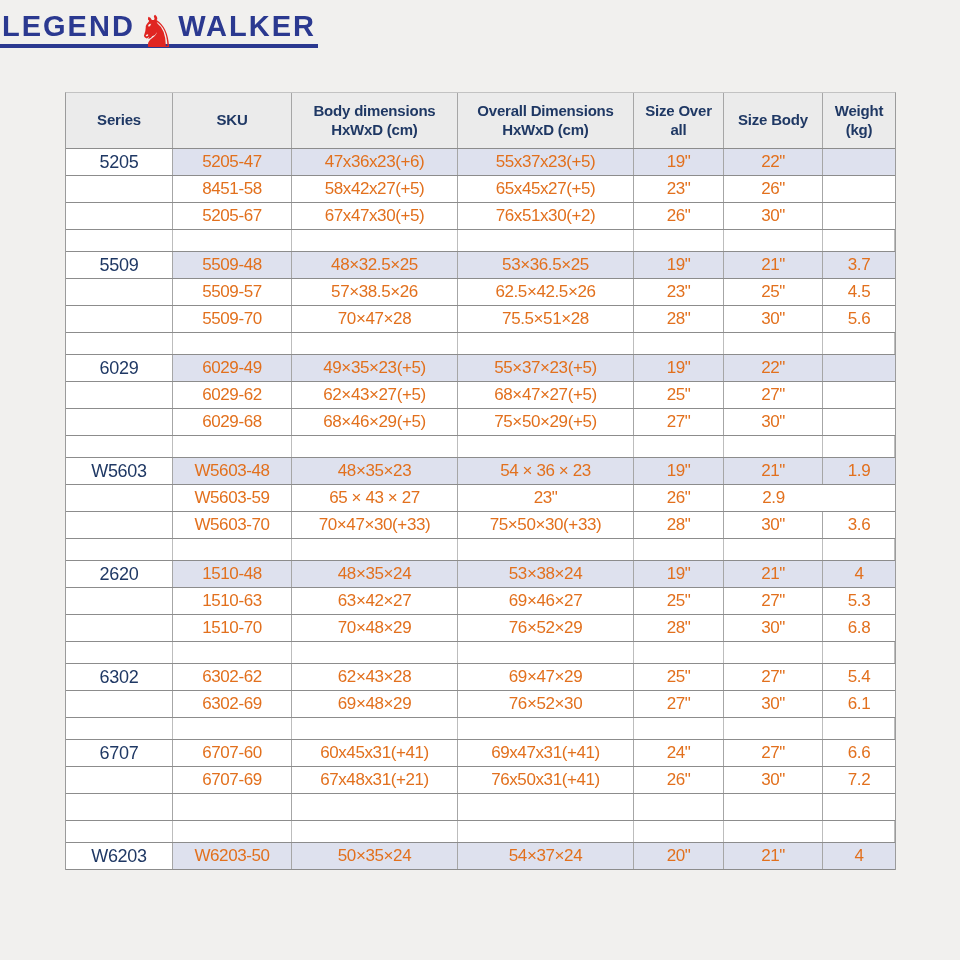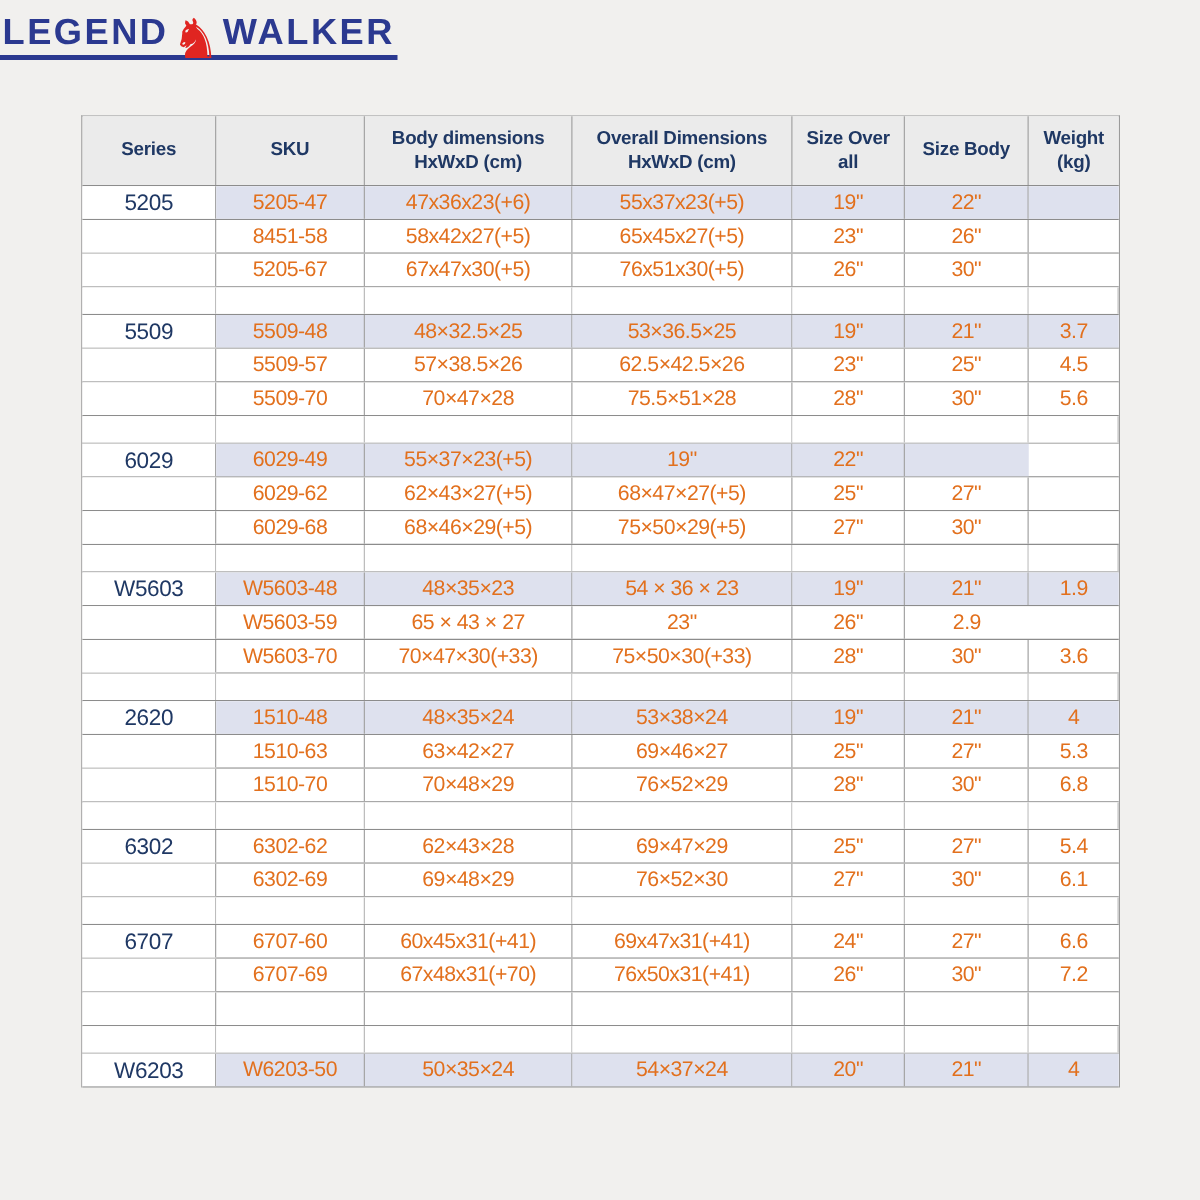--- a/index.html
+++ b/index.html
@@ -109,21 +109,21 @@
       <div class="cell data-cell">58x42x27(+5)</div>
       <div class="cell data-cell">65x45x27(+5)</div>
       <div class="cell data-cell">23"</div>
       <div class="cell data-cell">26"</div>
       <div class="cell data-cell"></div>
     </div>
     <div class="row ">
       <div class="cell series-cell"></div>
       <div class="cell data-cell">5205-67</div>
       <div class="cell data-cell">67x47x30(+5)</div>
-      <div class="cell data-cell">76x51x30(+5)</div>
+      <div class="cell data-cell">76x51x30(+2)</div>
       <div class="cell data-cell">26"</div>
       <div class="cell data-cell">30"</div>
       <div class="cell data-cell"></div>
     </div>
     <div class="row spacer">
       <div class="cell "></div>
       <div class="cell "></div>
       <div class="cell "></div>
       <div class="cell "></div>
       <div class="cell "></div>
@@ -162,20 +162,21 @@
       <div class="cell "></div>
       <div class="cell "></div>
       <div class="cell "></div>
       <div class="cell "></div>
       <div class="cell "></div>
       <div class="cell "></div>
     </div>
     <div class="row hl">
       <div class="cell series-cell">6029</div>
       <div class="cell data-cell">6029-49</div>
+      <div class="cell data-cell">49×35×23(+5)</div>
       <div class="cell data-cell">55×37×23(+5)</div>
       <div class="cell data-cell">19"</div>
       <div class="cell data-cell">22"</div>
       <div class="cell data-cell"></div>
     </div>
     <div class="row ">
       <div class="cell series-cell"></div>
       <div class="cell data-cell">6029-62</div>
       <div class="cell data-cell">62×43×27(+5)</div>
       <div class="cell data-cell">68×47×27(+5)</div>
@@ -304,21 +305,21 @@
       <div class="cell data-cell">6707-60</div>
       <div class="cell data-cell">60x45x31(+41)</div>
       <div class="cell data-cell">69x47x31(+41)</div>
       <div class="cell data-cell">24"</div>
       <div class="cell data-cell">27"</div>
       <div class="cell data-cell">6.6</div>
     </div>
     <div class="row ">
       <div class="cell series-cell"></div>
       <div class="cell data-cell">6707-69</div>
-      <div class="cell data-cell">67x48x31(+70)</div>
+      <div class="cell data-cell">67x48x31(+21)</div>
       <div class="cell data-cell">76x50x31(+41)</div>
       <div class="cell data-cell">26"</div>
       <div class="cell data-cell">30"</div>
       <div class="cell data-cell">7.2</div>
     </div>
     <div class="row ">
       <div class="cell series-cell"></div>
       <div class="cell data-cell"></div>
       <div class="cell data-cell"></div>
       <div class="cell data-cell"></div>

